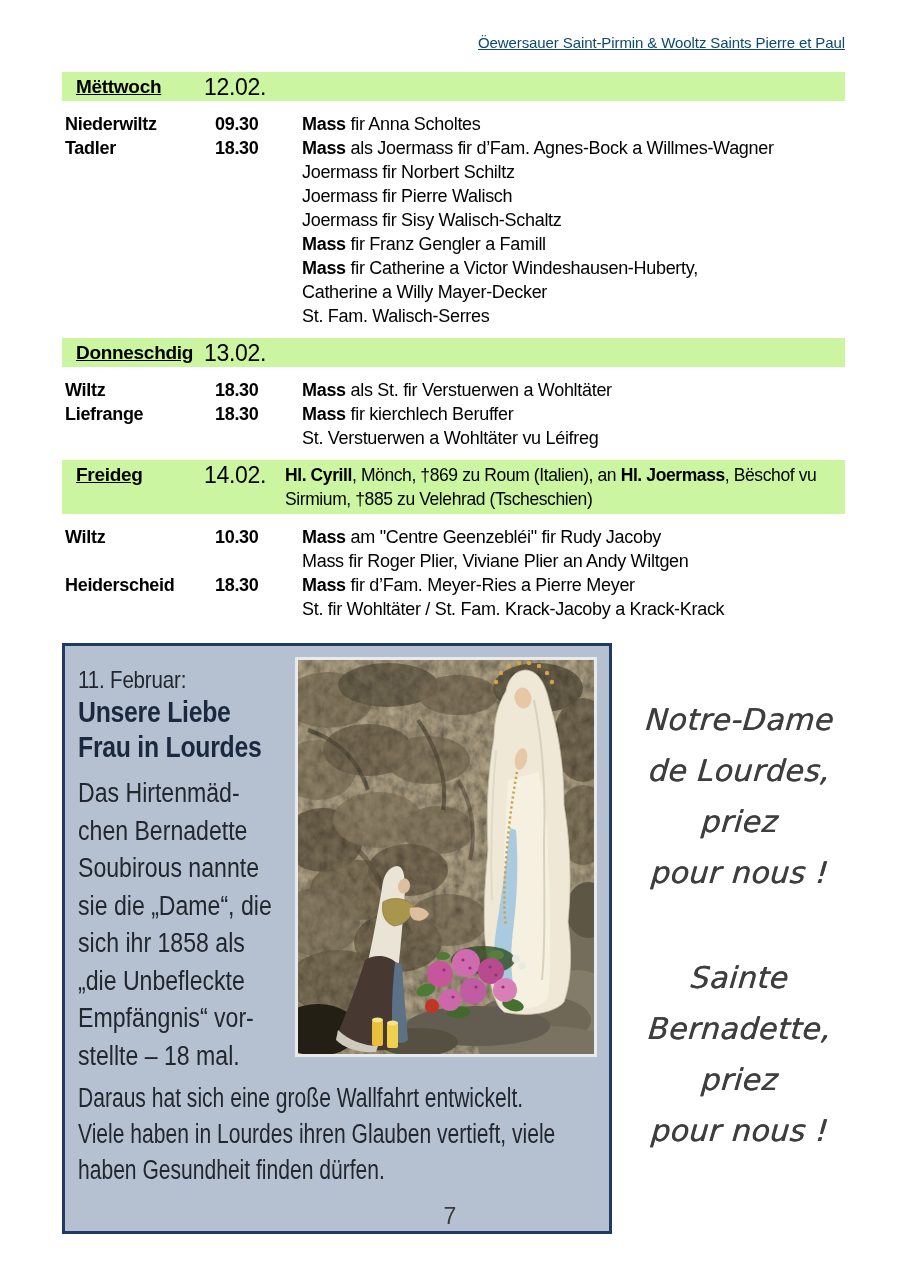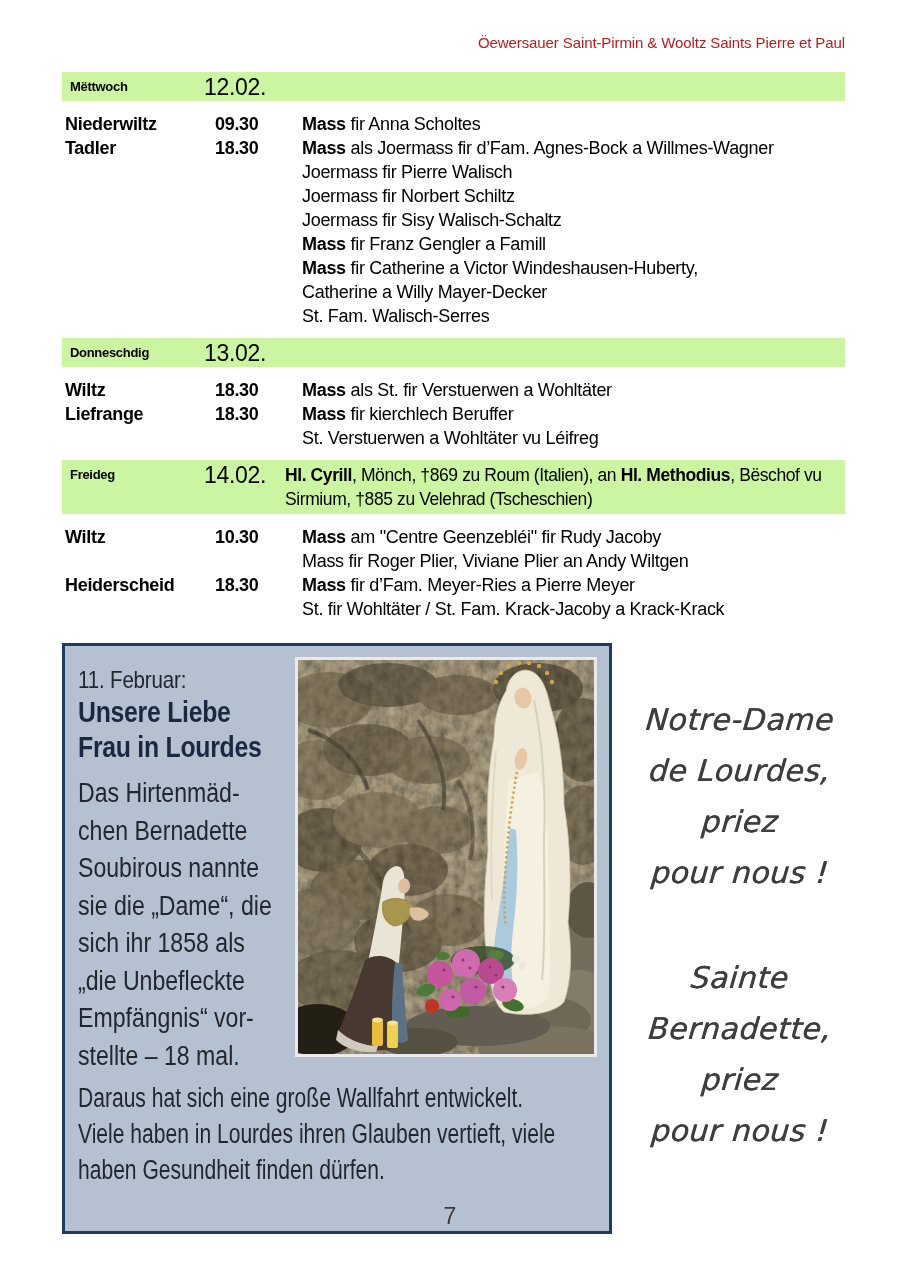--- a/index.html
+++ b/index.html
@@ -1,25 +1,25 @@
 <!DOCTYPE html>
 <html><head>
 <meta charset="utf-8">
 <style>
   html,body{margin:0;padding:0;}
   body{
     width:900px;height:1263px;background:#ffffff;position:relative;overflow:hidden;
     font-family:"Liberation Sans",sans-serif;color:#000;
     --band-green:#cbf5a0; --box-bg:#b5c1d1; --box-border:#203a66; --prayer-color:#3e3e3e;
   }
-  .header{position:absolute;top:34px;right:55px;font-size:15px;color:#b91c1c;letter-spacing:-0.1px;}
+  .header{position:absolute;top:34px;right:55px;font-size:15px;color:#0c4a6e;letter-spacing:-0.1px;text-decoration:underline;}
   
   #schedule{position:absolute;left:62px;top:72px;width:783px;}
   .band{position:relative;background:var(--band-green);min-height:29px;margin-bottom:11px;}
-  .band .day{position:absolute;left:8px;top:3px;font-weight:bold;font-size:13px;line-height:24px;letter-spacing:-0.3px;}
+  .band .day{position:absolute;left:14px;top:3px;font-weight:bold;font-size:19px;line-height:24px;letter-spacing:-0.3px;text-decoration:underline;}
   .band .date{position:absolute;left:142px;top:3px;font-weight:normal;font-size:23px;line-height:24px;letter-spacing:-0.3px;}
   .band-desc{margin-left:223px;padding:3px 0;font-size:17.5px;line-height:24px;letter-spacing:-0.4px;}
   .band-desc .line{white-space:nowrap;}
   .rows{margin-bottom:10px;}
   .row{position:relative;}
   .row .place{position:absolute;left:3px;top:0;font-weight:bold;font-size:18px;line-height:24px;letter-spacing:-0.3px;}
   .row .time{position:absolute;left:153px;top:0;font-weight:bold;font-size:18px;line-height:24px;letter-spacing:-0.3px;}
   .row .desc{margin-left:223px;font-size:18px;line-height:24px;letter-spacing:-0.3px;}
   .row .desc .line{white-space:nowrap;margin-left:17px;}
   span.bold{font-weight:bold;}
@@ -58,22 +58,22 @@
         <span class="time">09.30</span>
         <div class="desc">
           <div class="line"><span class="bold">Mass</span><span> fir Anna Scholtes</span></div>
         </div>
       </div>
       <div class="row">
         <span class="place">Tadler</span>
         <span class="time">18.30</span>
         <div class="desc">
           <div class="line"><span class="bold">Mass</span><span> als Joermass fir d’Fam. Agnes-Bock a Willmes-Wagner</span></div>
+          <div class="line"><span>Joermass fir Norbert Schiltz</span></div>
           <div class="line"><span>Joermass fir Pierre Walisch</span></div>
-          <div class="line"><span>Joermass fir Norbert Schiltz</span></div>
           <div class="line"><span>Joermass fir Sisy Walisch-Schaltz</span></div>
           <div class="line"><span class="bold">Mass</span><span> fir Franz Gengler a Famill</span></div>
           <div class="line"><span class="bold">Mass</span><span> fir Catherine a Victor Windeshausen-Huberty,</span></div>
           <div class="line"><span>Catherine a Willy Mayer-Decker</span></div>
           <div class="line"><span>St. Fam. Walisch-Serres</span></div>
         </div>
       </div>
     </div>
     <div class="band">
       <span class="day">Donneschdig</span>
@@ -93,21 +93,21 @@
         <div class="desc">
           <div class="line"><span class="bold">Mass</span><span> fir kierchlech Beruffer</span></div>
           <div class="line"><span>St. Verstuerwen a Wohltäter vu Léifreg</span></div>
         </div>
       </div>
     </div>
     <div class="band">
       <span class="day">Freideg</span>
       <span class="date">14.02.</span>
       <div class="band-desc">
-        <div class="line"><span class="bold">Hl. Cyrill</span><span>, Mönch, †869 zu Roum (Italien), an </span><span class="bold">Hl. Methodius</span><span>, Bëschof vu</span></div>
+        <div class="line"><span class="bold">Hl. Cyrill</span><span>, Mönch, †869 zu Roum (Italien), an </span><span class="bold">Hl. Joermass</span><span>, Bëschof vu</span></div>
         <div class="line"><span>Sirmium, †885 zu Velehrad (Tscheschien)</span></div>
       </div>
     </div>
     <div class="rows">
       <div class="row">
         <span class="place">Wiltz</span>
         <span class="time">10.30</span>
         <div class="desc">
           <div class="line"><span class="bold">Mass</span><span> am "Centre Geenzebléi" fir Rudy Jacoby</span></div>
           <div class="line"><span>Mass fir Roger Plier, Viviane Plier an Andy Wiltgen</span></div>

